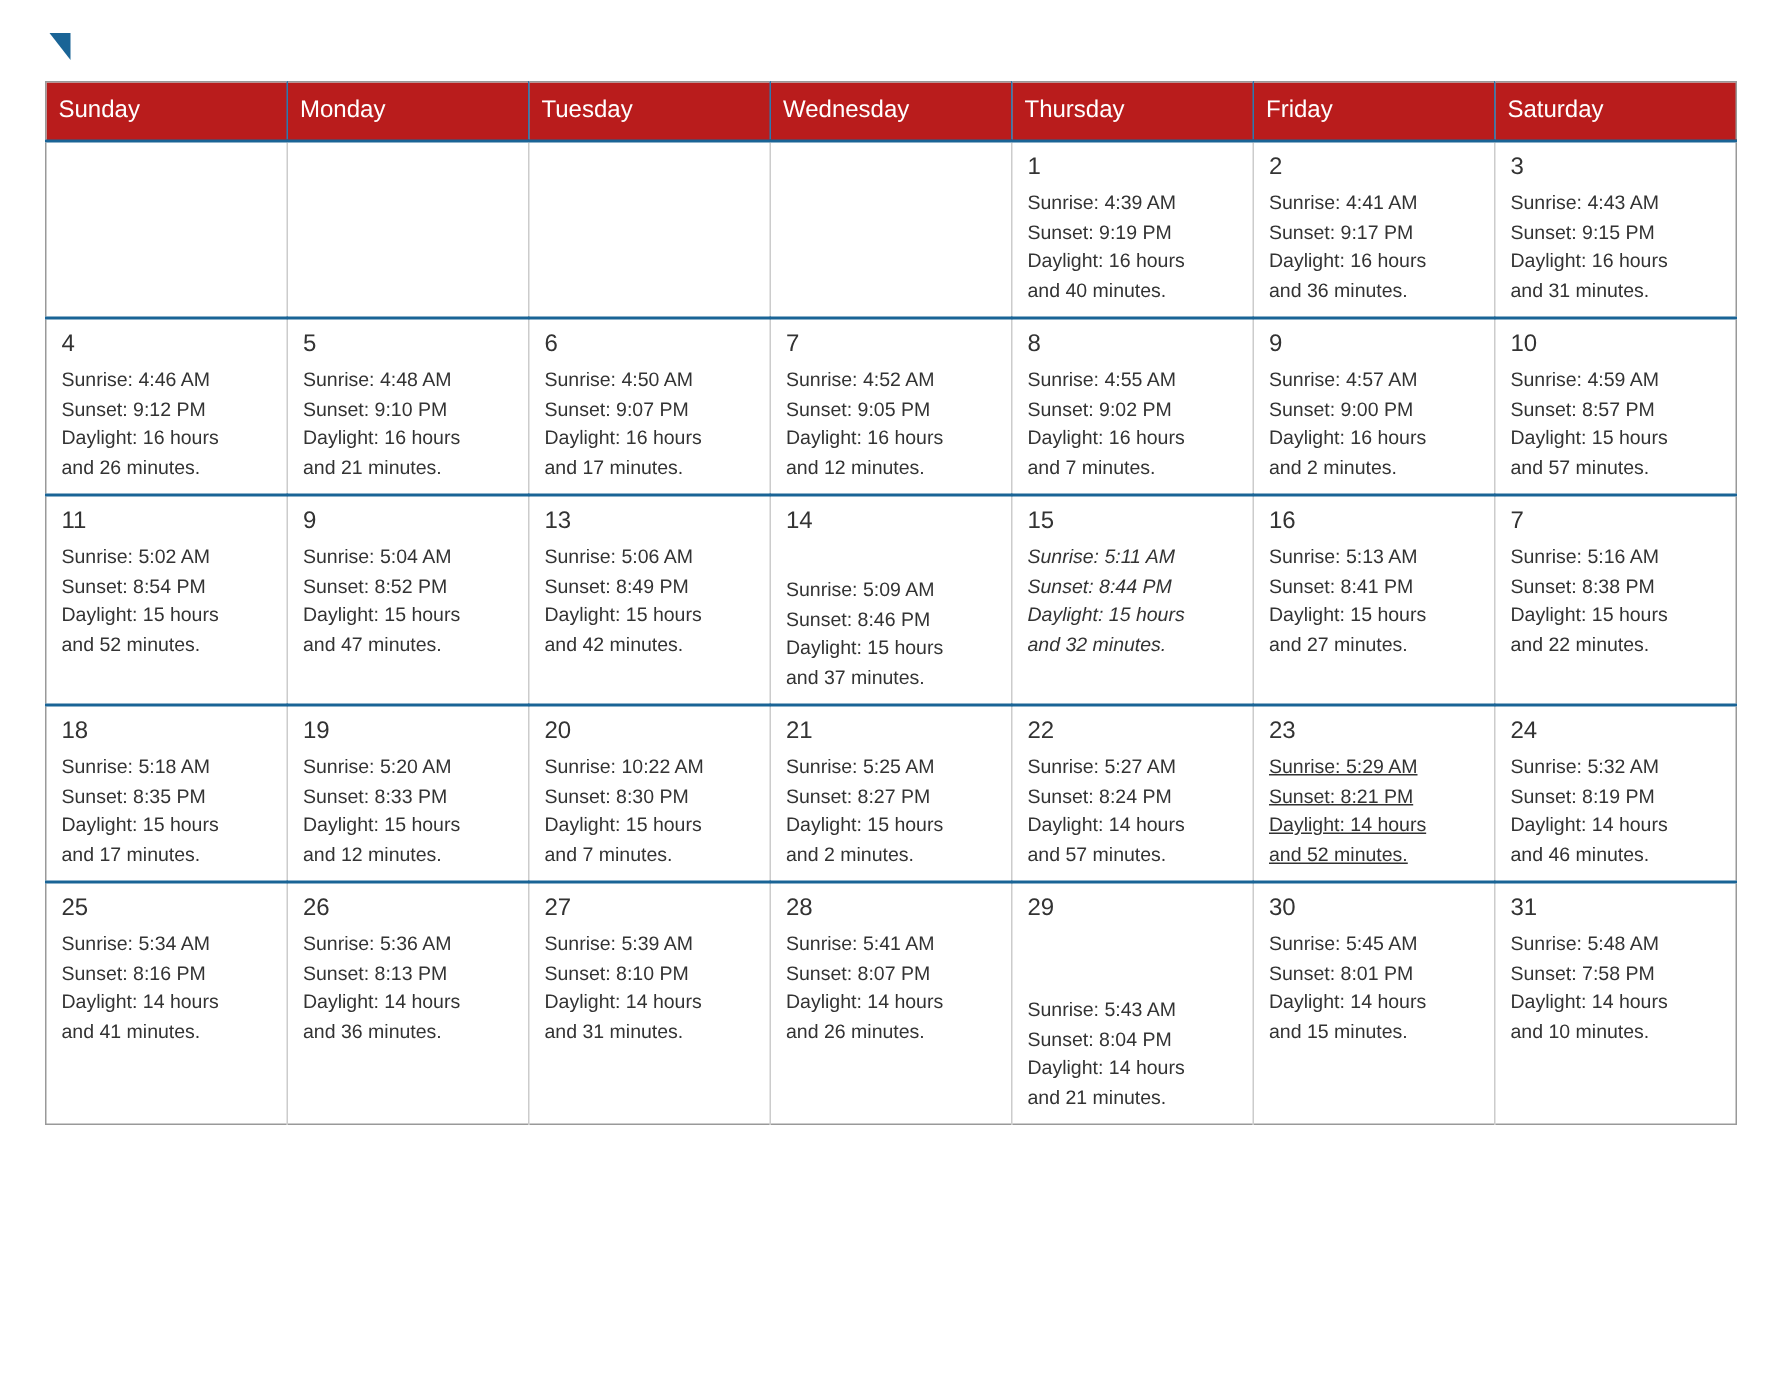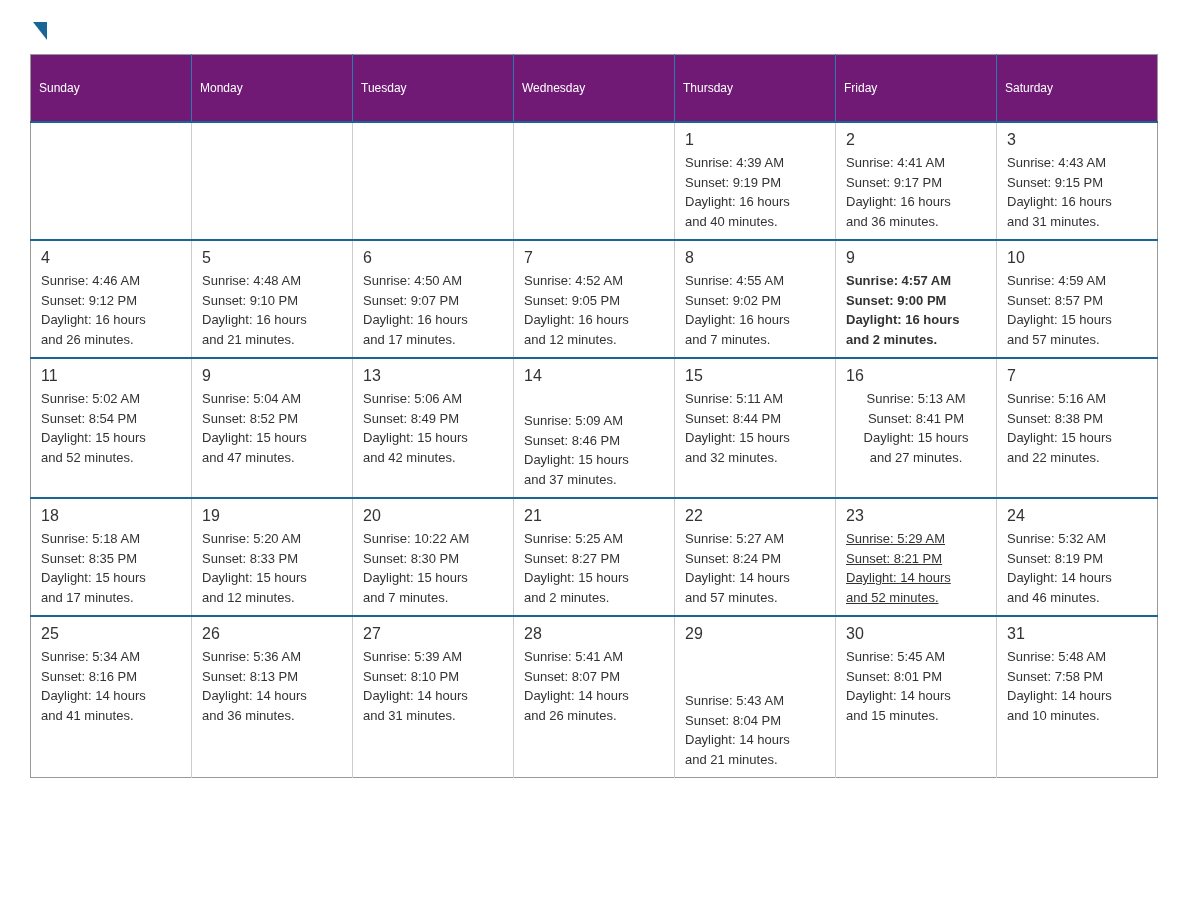--- a/index.html
+++ b/index.html
@@ -58,25 +58,25 @@
       font-size: 22px;
       color: #333;
       margin-top: 4px;
     }
     .calendar-table {
       width: 100%;
       border-collapse: collapse;
       border: 1px solid #999;
     }
     .calendar-table thead tr th {
-      background-color: #701a75;
+      background-color: #b91c1c;
       color: #fff;
-      padding: 26px 8px;
+      padding: 10px 8px;
       text-align: left;
-      font-size: 12px;
+      font-size: 16px;
       font-weight: normal;
       border-right: 1px solid #2a7ab0;
     }
     .calendar-table thead tr th:last-child {
       border-right: none;
     }
     .calendar-table tbody tr {
       border-top: 2px solid #1a6496;
     }
     .calendar-table tbody tr td {
@@ -195,21 +195,21 @@
         </td>
         <td>
           <span class="day-number">8</span>
           <div class="day-info" style="white-space: pre-line;">Sunrise: 4:55 AM
 Sunset: 9:02 PM
 Daylight: 16 hours
 and 7 minutes.</div>
         </td>
         <td>
           <span class="day-number">9</span>
-          <div class="day-info" style="white-space: pre-line; font-weight: bold;">Sunrise: 4:57 AM
+          <div class="day-info" style="white-space: pre-line;">Sunrise: 4:57 AM
 Sunset: 9:00 PM
 Daylight: 16 hours
 and 2 minutes.</div>
         </td>
         <td>
           <span class="day-number">10</span>
           <div class="day-info" style="white-space: pre-line;">Sunrise: 4:59 AM
 Sunset: 8:57 PM
 Daylight: 15 hours
 and 57 minutes.</div>
@@ -239,28 +239,28 @@
         </td>
         <td>
           <span class="day-number">14</span>
           <div class="day-info" style="white-space: pre-line; margin-top: 26px;">Sunrise: 5:09 AM
 Sunset: 8:46 PM
 Daylight: 15 hours
 and 37 minutes.</div>
         </td>
         <td>
           <span class="day-number">15</span>
-          <div class="day-info" style="white-space: pre-line;">Sunrise: 5:11 AM
+          <div class="day-info" style="white-space: pre-line; font-style: italic;">Sunrise: 5:11 AM
 Sunset: 8:44 PM
 Daylight: 15 hours
 and 32 minutes.</div>
         </td>
         <td>
           <span class="day-number">16</span>
-          <div class="day-info" style="white-space: pre-line; text-align: center;">Sunrise: 5:13 AM
+          <div class="day-info" style="white-space: pre-line;">Sunrise: 5:13 AM
 Sunset: 8:41 PM
 Daylight: 15 hours
 and 27 minutes.</div>
         </td>
         <td>
           <span class="day-number">7</span>
           <div class="day-info" style="white-space: pre-line;">Sunrise: 5:16 AM
 Sunset: 8:38 PM
 Daylight: 15 hours
 and 22 minutes.</div>

